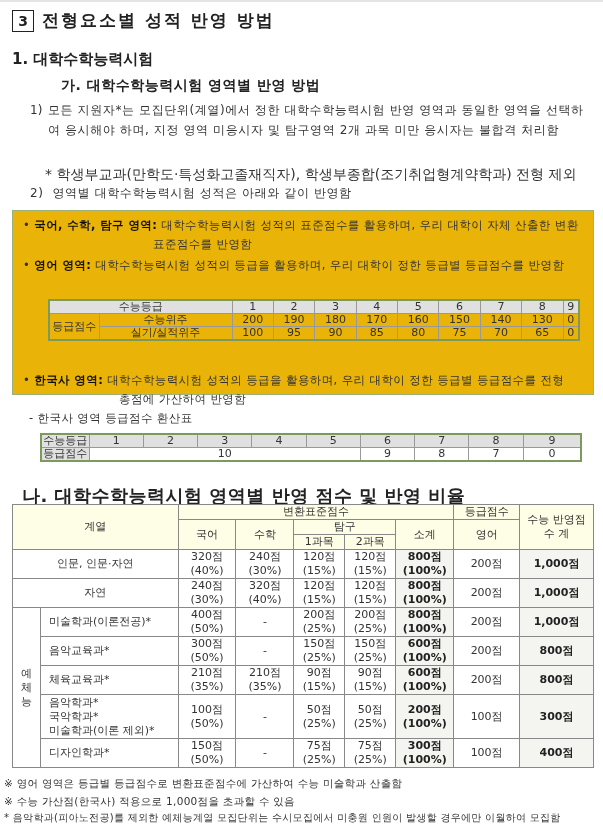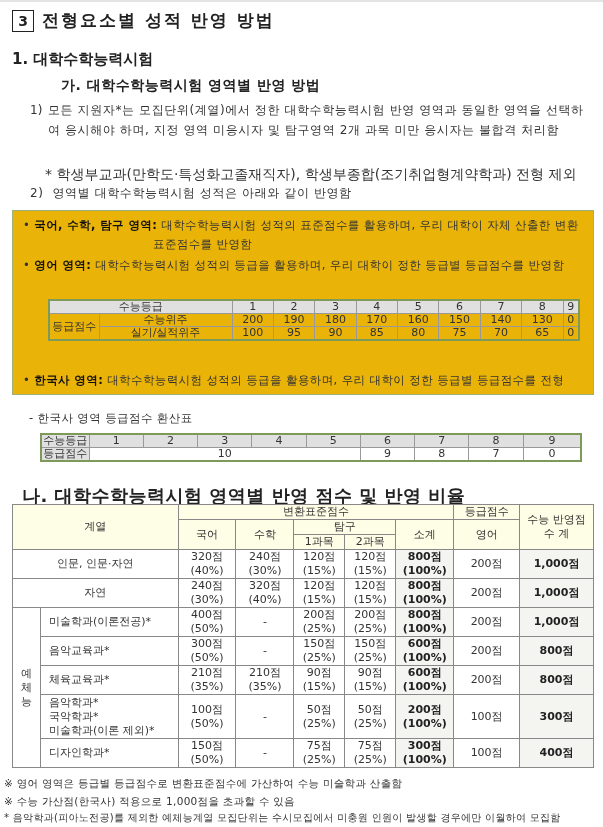--- a/index.html
+++ b/index.html
@@ -132,20 +132,21 @@
       <td>75</td>
       <td>70</td>
       <td>65</td>
       <td>0</td>
     </tr>
   </tbody>
     </table>
 
   <div class="bullet b3">
     <div>• <b>한국사 영역:</b><span> 대학수학능력시험 성적의 등급을 활용하며, 우리 대학이 정한 등급별 등급점수를 전형</span></div>
+    <div class="cont">총점에 가산하여 반영함</div>
   </div>
   <div class="sub sub2">- 한국사 영역 등급점수 환산표</div>
 
   <table class="grade t2">
     <tbody>
         <tr class="head">
       <td style="width:48px">수능등급</td>
       <td>1</td>
       <td>2</td>
       <td>3</td>

